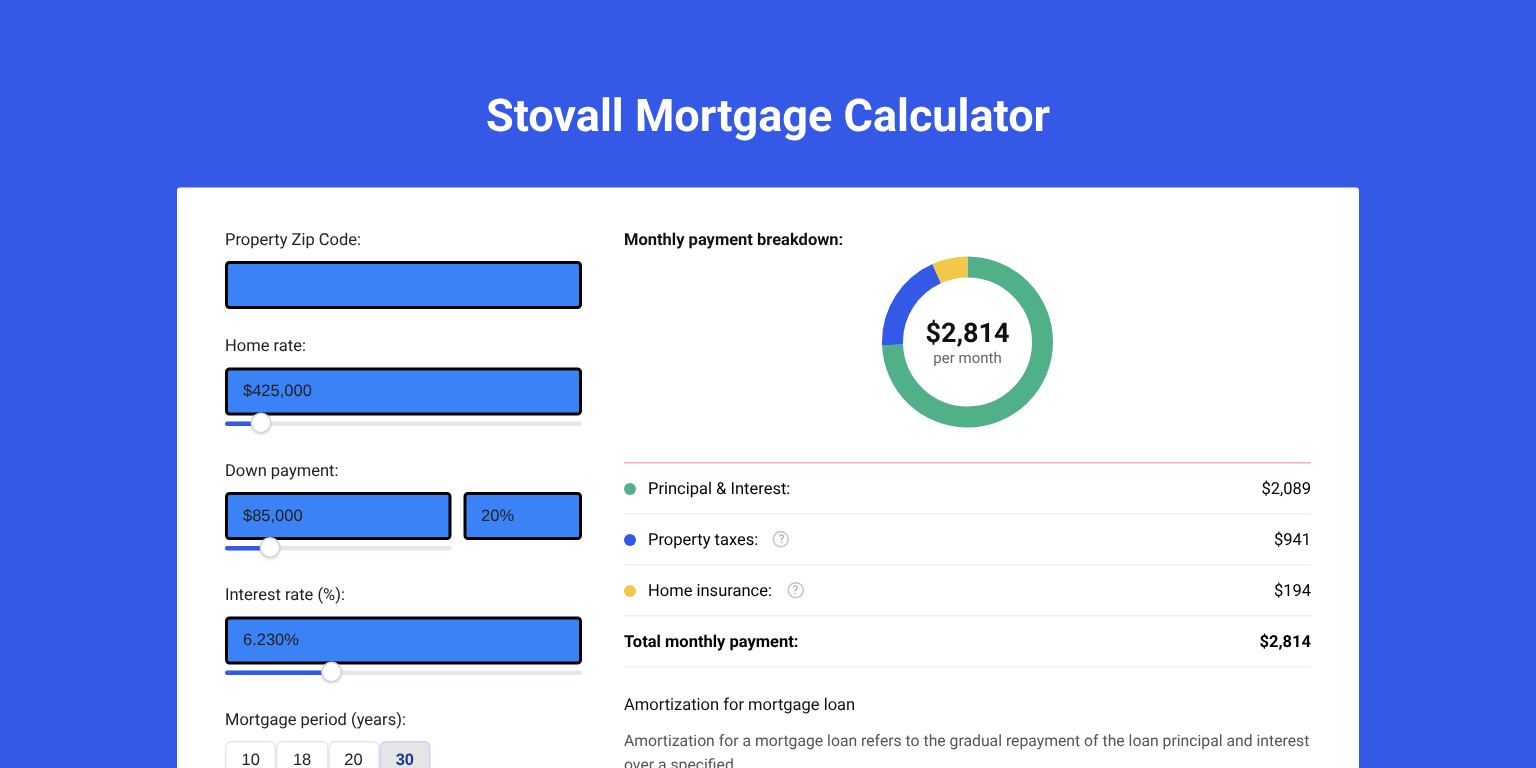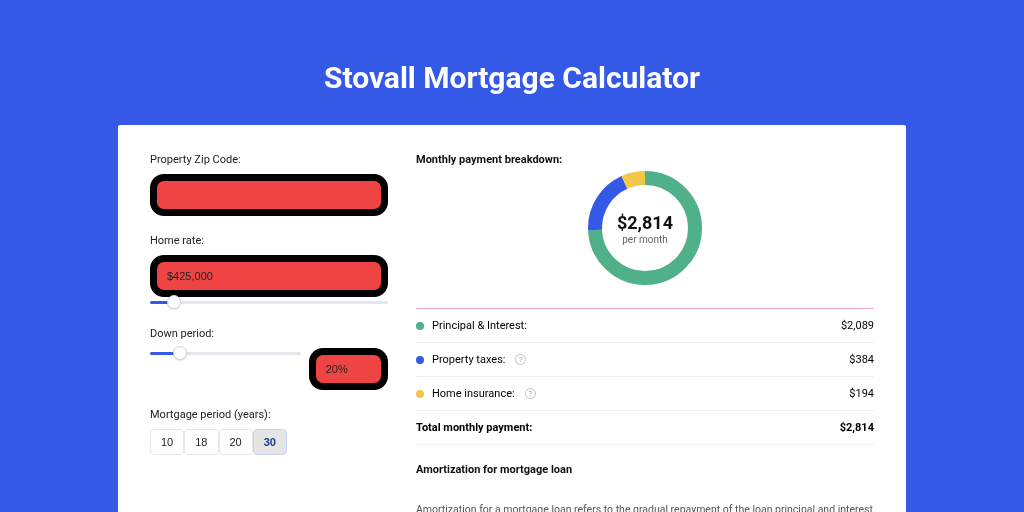--- a/index.html
+++ b/index.html
@@ -42,26 +42,26 @@
     flex: 1;
     min-width: 0;
   }
   .field-label {
     font-size: 11px;
     color: #222;
     margin-bottom: 8px;
   }
   .input {
     width: 100%;
-    border: 7px solid #000000;
-    border-radius: 14px;
+    border: 2px solid #000000;
+    border-radius: 3px;
     padding: 8px 10px;
     font-size: 11px;
     color: #222;
-    background: #ef4444;
+    background: #3b82f6;
   }
   .field-group { margin-bottom: 18px; }
   .slider-wrap { position: relative; height: 10px; margin-top: 2px; }
   .slider-track {
     position: absolute; left: 0; right: 0; top: 2px;
     height: 3px; background: #e4e7ec; border-radius: 2px;
   }
   .slider-fill {
     position: absolute; left: 0; top: 2px; height: 3px;
     background: #3459e6; border-radius: 2px;
@@ -102,21 +102,21 @@
   }
   .legend-row.total { font-weight: 700; justify-content: space-between; }
   .legend-left { display:flex; align-items:center; gap:8px; }
   .dot { width:8px; height:8px; border-radius:50%; flex-shrink:0; }
   .info-icon {
     width: 11px; height: 11px; border: 1px solid #bcc3cf; border-radius: 50%;
     display:inline-flex; align-items:center; justify-content:center;
     font-size: 8px; color:#9aa3b2; margin-left: 2px;
   }
   .amort { margin-top: 18px; }
-  .amort-title { font-size: 11px; font-weight:700; color:#111; margin-bottom: 26px; }
+  .amort-title { font-size: 11px; font-weight:400; color:#111; margin-bottom: 10px; }
   .amort-text { font-size: 10.5px; color:#555; line-height: 1.5; }
 </style>
 </head>
 <body>
 
 <div class="page">
   <div class="title">Stovall Mortgage Calculator</div>
 
   <div class="card">
 
@@ -131,35 +131,45 @@
         <div class="field-label">Home rate:</div>
         <input class="input" value="$425,000" style="">
         <div class="slider-wrap">
           <div class="slider-track"></div>
           <div class="slider-fill" id="hp-fill" style="width: 10%;"></div>
           <div class="slider-thumb" id="hp-thumb" style="left: 10%;"></div>
         </div>
       </div>
 
       <div class="field-group">
-        <div class="field-label">Down period:</div>
+        <div class="field-label">Down payment:</div>
         <div class="row2">
           <div class="col1">
+            <input class="input" value="$85,000" style="">
             <div class="slider-wrap">
               <div class="slider-track"></div>
               <div class="slider-fill" id="dp-fill" style="width: 20%;"></div>
               <div class="slider-thumb" id="dp-thumb" style="left: 20%;"></div>
             </div>
           </div>
           <div class="col2">
             <input class="input" value="20%" style="">
           </div>
         </div>
       </div>
 
+      <div class="field-group">
+        <div class="field-label">Interest rate (%):</div>
+        <input class="input" value="6.230%" style="">
+        <div class="slider-wrap">
+          <div class="slider-track"></div>
+          <div class="slider-fill" id="ir-fill" style="width: 30%;"></div>
+          <div class="slider-thumb" id="ir-thumb" style="left: 30%;"></div>
+        </div>
+      </div>
 
       <div class="field-group">
         <div class="field-label">Mortgage period (years):</div>
         <div class="periods" id="periods">
             <button class="period-btn">10</button>
             <button class="period-btn">18</button>
             <button class="period-btn">20</button>
             <button class="period-btn active">30</button>
           </div>
       </div>
@@ -190,21 +200,21 @@
               <span>Principal &amp; Interest:</span>
             </div>
             <span>$2,089</span>
           </div>
           <div class="legend-row">
             <div class="legend-left">
               <span class="dot" style="background: rgb(52, 89, 230);"></span>
               <span>Property taxes:</span>
               <span class="info-icon">?</span>
             </div>
-            <span>$384</span>
+            <span>$941</span>
           </div>
           <div class="legend-row">
             <div class="legend-left">
               <span class="dot" style="background: rgb(242, 200, 75);"></span>
               <span>Home insurance:</span>
               <span class="info-icon">?</span>
             </div>
             <span>$194</span>
           </div>
           <div class="legend-row total">

